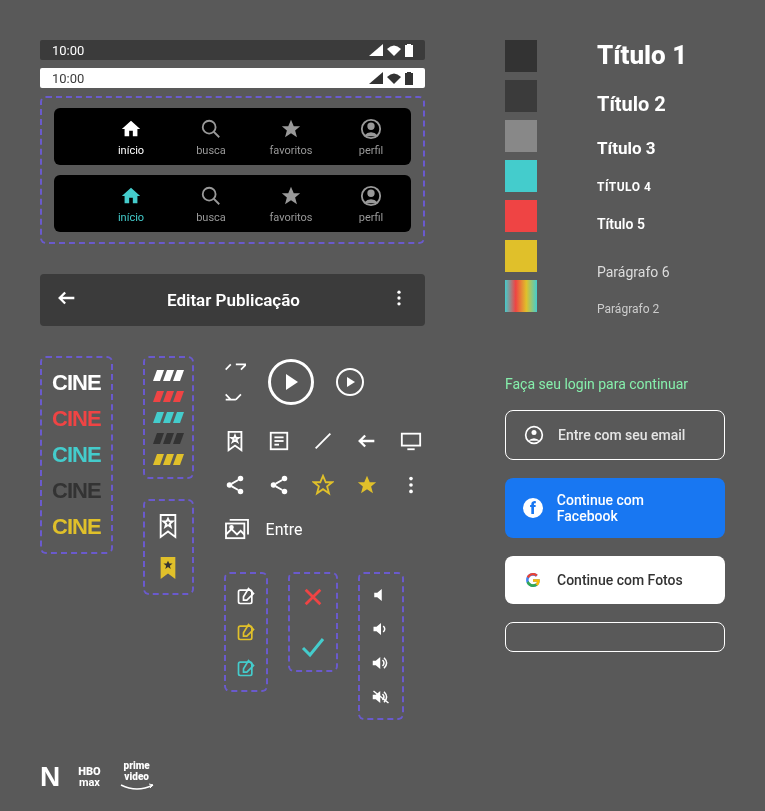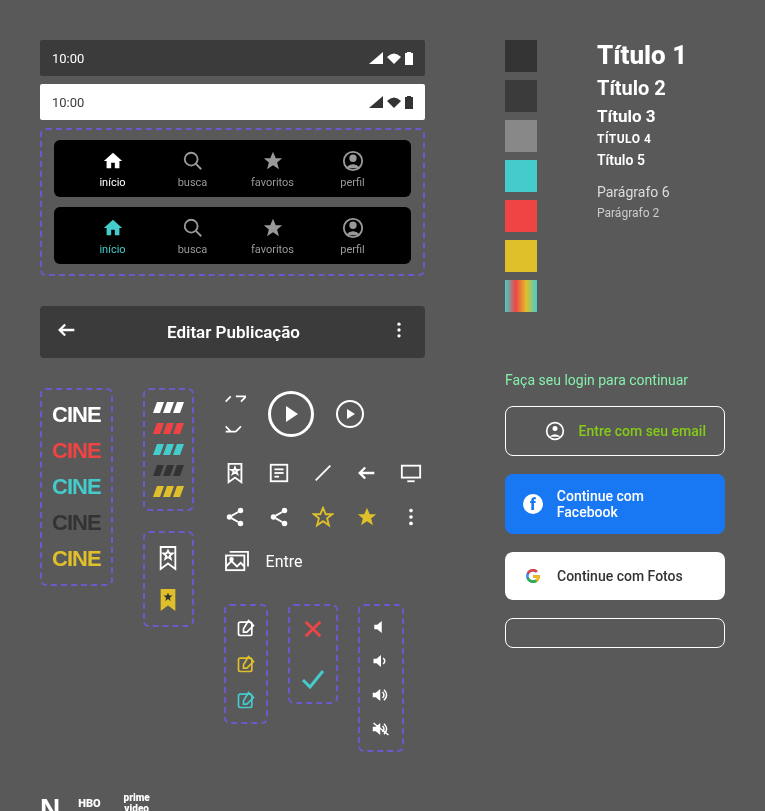--- a/index.html
+++ b/index.html
@@ -11,21 +11,21 @@
       width: 765px;
       height: 811px;
       overflow: hidden;
     }
     .main-layout { display: flex; gap: 80px; }
     .left-col { width: 420px; }
     .right-col { flex: 1; }
 
     
     .status-bar {
-      height: 36px;
+      height: 20px;
       display: flex;
       align-items: center;
       justify-content: space-between;
       padding: 0 12px;
       font-size: 13px;
       margin-bottom: 8px;
       border-radius: 2px;
     }
     .status-dark { background: #3b3b3b; color: #fff; }
     .status-light { background: #fff; color: #3b3b3b; }
@@ -36,21 +36,21 @@
     .nav-group {
       border: 2px dashed #6a5acd;
       border-radius: 6px;
       padding: 10px 12px;
       margin-top: 6px;
     }
     .nav-bar {
       background: #000;
       border-radius: 6px;
       display: flex;
-      justify-content: center;
+      justify-content: flex-end;
       padding: 10px 0 8px;
       margin-bottom: 10px;
     }
     .nav-bar:last-child { margin-bottom: 0; }
     .nav-item {
       display: flex;
       flex-direction: column;
       align-items: center;
       gap: 4px;
       color: #999;
@@ -184,21 +184,21 @@
     .color-swatches { display: flex; flex-direction: column; gap: 8px; }
     .swatch { width: 32px; height: 32px; }
     .sw-dark1 { background: #333; }
     .sw-dark2 { background: #3b3b3b; }
     .sw-gray { background: #888; }
     .sw-teal { background: #4cc; }
     .sw-red { background: #ef4444; }
     .sw-yellow { background: #e0c02a; }
     .sw-gradient { background: linear-gradient(90deg, #4cc, #ef4444, #e0c02a, #4cc); }
 
-    .typo-list { display: flex; flex-direction: column; gap: 6px; }
+    .typo-list { display: flex; flex-direction: column; gap: 22px; }
     .t1 { font-size: 26px; font-weight: 800; }
     .t2 { font-size: 20px; font-weight: 700; }
     .t3 { font-size: 17px; font-weight: 700; }
     .t4 { font-size: 12px; font-weight: 700; text-transform: uppercase; letter-spacing: 0.5px; }
     .t5 { font-size: 14px; font-weight: 600; }
     .p1 { font-size: 14px; color: #ddd; margin-top: 10px; }
     .p2 { font-size: 12px; color: #ccc; }
 
     .top-right-row { display: flex; gap: 60px; align-items: flex-start; }
 
@@ -220,21 +220,21 @@
       display: flex;
       align-items: center;
       gap: 14px;
       padding: 14px 18px;
       border-radius: 8px;
       font-size: 14px;
       font-weight: 500;
       margin-top: 18px;
       width: 220px;
     }
-    .btn-outline { border: 1.5px solid #fff; color: #84cc16; justify-content: flex-end; }
+    .btn-outline { border: 1.5px solid #fff; color: #e5e5e5; }
     .btn-fb { background: #1877f2; color: #fff; }
     .btn-google { background: #fff; color: #333; }
     .auth-icon { width: 20px; height: 20px; display: flex; align-items: center; justify-content: center; border-radius: 50%; }
 
     .photos-row { display: flex; align-items: center; gap: 16px; font-size: 16px; }
   </style>
 </head>
 <body>
 
 <div class="main-layout">

